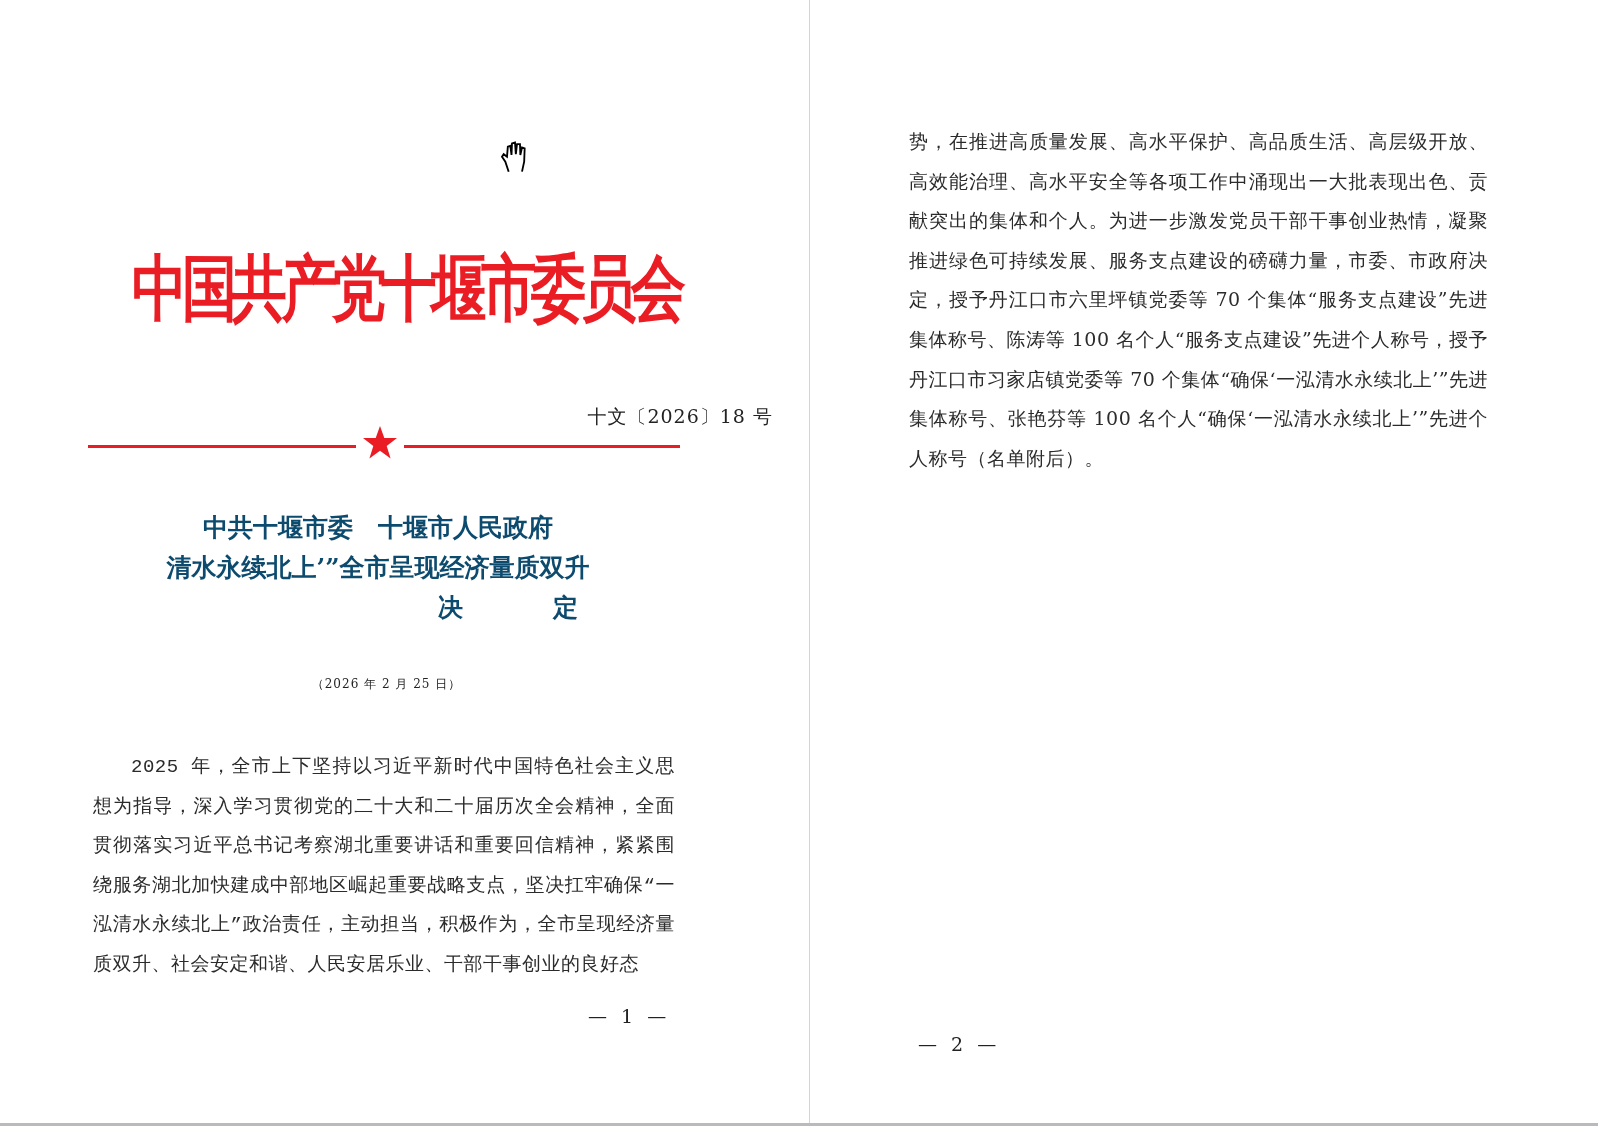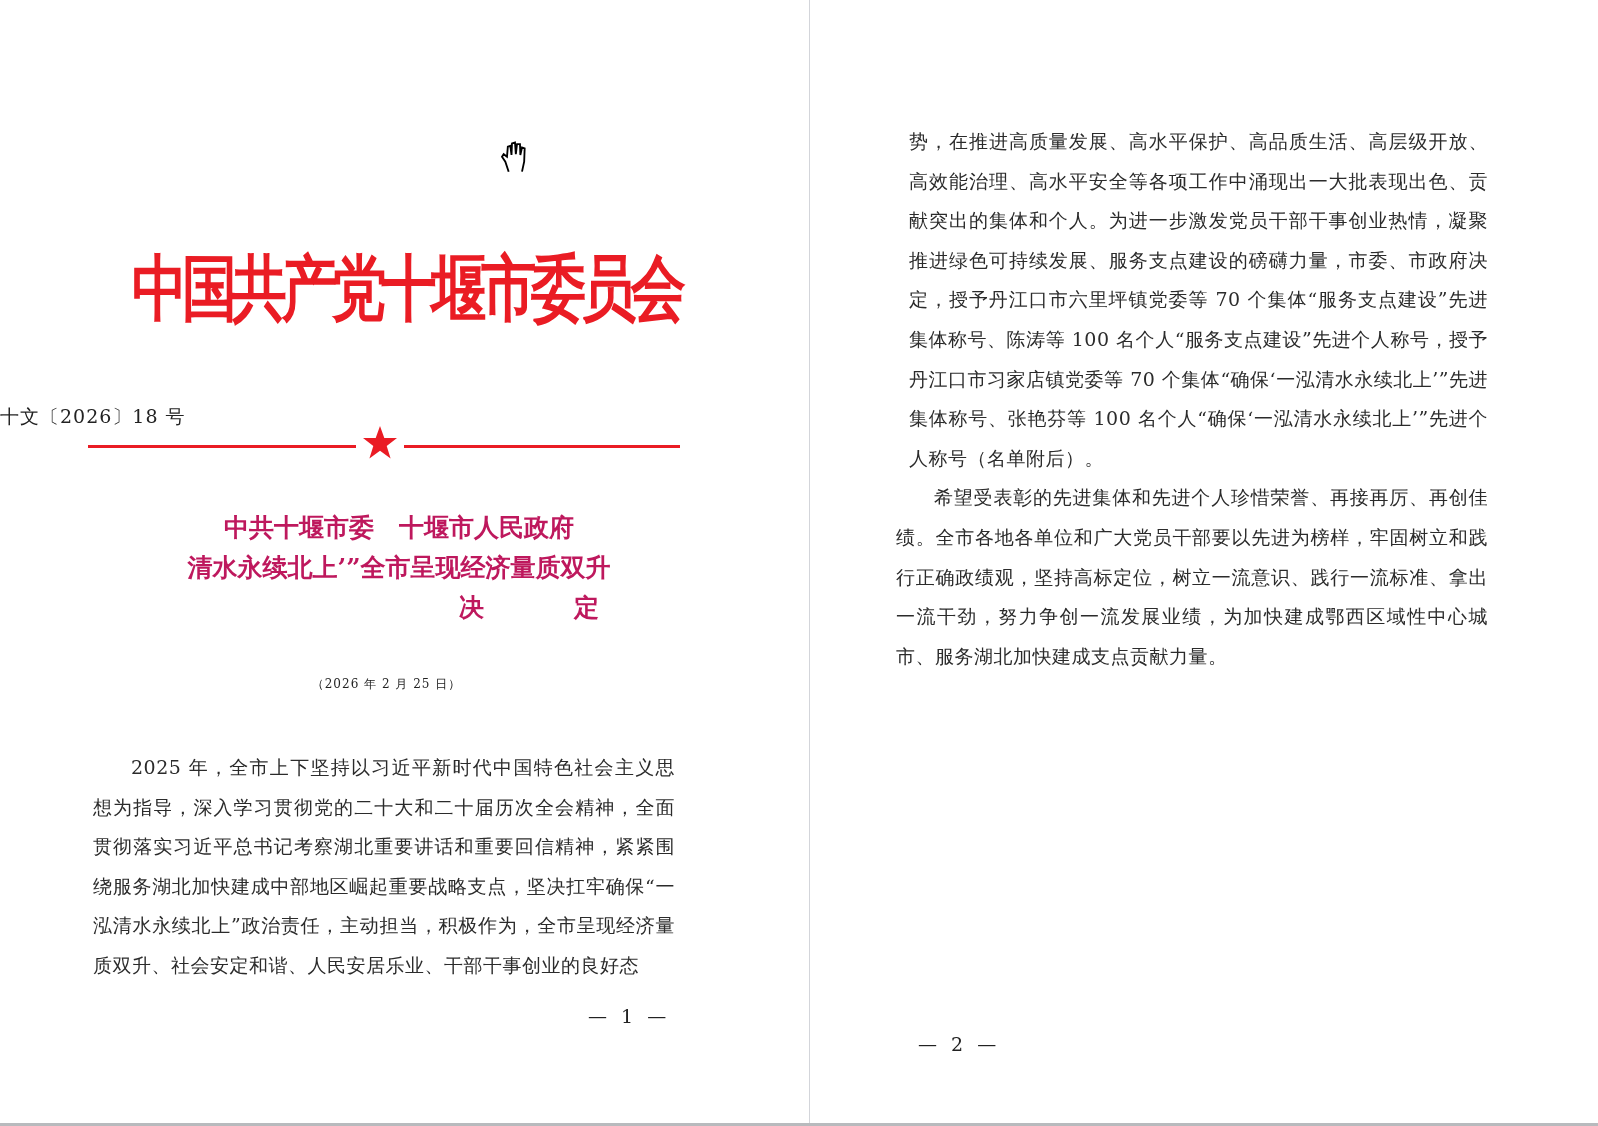--- a/index.html
+++ b/index.html
@@ -19,48 +19,48 @@
     .bottom-edge { position: absolute; left: 0; top: 1123px; width: 1598px; height: 3px; background: #b8babd; }
 
     .masthead {
       position: absolute; left: 132px; top: 240px; width: 500px; height: 96px;
       color: #ea1c24; font-family: "DejaVu Sans", "Liberation Sans", sans-serif;
       font-weight: bold; font-size: 64px; line-height: 96px; letter-spacing: -6px;
       transform: scaleX(0.86) scaleY(1.12); transform-origin: left center;
       white-space: nowrap;
     }
     .doc-number {
-      position: absolute; left: 0; width: 773px; top: 404px; text-align: left;
+      position: absolute; left: 0; width: 773px; top: 404px; text-align: right;
       font-size: 19px; color: #222; letter-spacing: 1px;
     }
     .red-rule {
       position: absolute; top: 445px; height: 3px; background: #ea1c24;
     }
     .red-rule.left { left: 88px; width: 268px; }
     .red-rule.right { left: 404px; width: 276px; }
     .star {
       position: absolute; left: 362px; top: 425px; width: 36px; height: 36px;
     }
     .title-block {
-      position: absolute; left: 109px; width: 580px; top: 508px;
-      text-align: center; font-weight: bold; font-size: 25px; line-height: 40px; color: #be185d;
+      position: absolute; left: 88px; width: 580px; top: 508px;
+      text-align: center; font-weight: bold; font-size: 25px; line-height: 40px; color: #0c4a6e;
     }
     .title-block .line { display: block; white-space: nowrap; }
     .title-block .decision { letter-spacing: 90px; padding-left: 90px; text-align: right; }
     .date-line {
       position: absolute; left: 0; width: 773px; top: 676px; text-align: center;
       font-size: 12px; color: #222; letter-spacing: 1px;
     }
     .body-text {
       position: absolute; font-size: 19px; line-height: 39.6px; color: #2b2b2b;
       text-align: justify; letter-spacing: 0.5px;
     }
     .body-text p { margin: 0; text-indent: 2em; }
     .body-text p.cont { text-indent: 0; margin-left: 13px; }
-    .body-p1 { left: 93px; top: 748px; width: 582px; }
+    .body-p1 { left: 93px; top: 748px; width: 582px; font-family: Liberation Mono, monospace; }
     .page-number {
       position: absolute; font-size: 19px; color: #222; letter-spacing: 4px;
     }
     .pn-1 { left: 588px; top: 1005px; }
     .cursor {
       position: absolute; left: 497px; top: 135px; width: 40px; height: 40px;
     }
   </style>
 </head>
 <body>
@@ -92,19 +92,18 @@
     <div class="page-number pn-1">— 1 —</div>
 
     <svg class="cursor" viewBox="0 0 24 24">
       <path d="M7 22 L5 16 L3 13 L4 11.5 L6 13 L6.5 7 L8 6.5 L8.7 12 L9 5 L10.8 4.5 L11.3 11.5 L12 5.5 L13.8 5.5 L14 12 L15 7.5 L16.6 8 L16.3 16 L15 22" fill="#ffffff" stroke="#000000" stroke-width="1.1" stroke-linejoin="miter"></path>
     </svg>
   </div>
 
   <div class="page page-2">
     <div class="body-text" style="left:86px; top:122px; width:592px;">
       <p class="cont">势，在推进高质量发展、高水平保护、高品质生活、高层级开放、高效能治理、高水平安全等各项工作中涌现出一大批表现出色、贡献突出的集体和个人。为进一步激发党员干部干事创业热情，凝聚推进绿色可持续发展、服务支点建设的磅礴力量，市委、市政府决定，授予丹江口市六里坪镇党委等 70 个集体“服务支点建设”先进集体称号、陈涛等 100 名个人“服务支点建设”先进个人称号，授予丹江口市习家店镇党委等 70 个集体“确保‘一泓清水永续北上’”先进集体称号、张艳芬等 100 名个人“确保‘一泓清水永续北上’”先进个人称号（名单附后）。</p>
-      <p>希望受表彰的先进集体和先进个人珍惜荣誉、再接再厉、再创佳绩。全市各地各单位和广大党员干部要以先进为榜样，牢固树立和践行正确政绩观，坚持高标定位，树立一流意识、践行一流标准、拿出一流干劲，努力争创一流发展业绩，为加快建成鄂西区域性中心城市、服务湖北加快建成支点贡献力量。</p>
     </div>
     <div class="page-number" style="left:108px; top:1033px;">— 2 —</div>
   </div>
 
   <div class="bottom-edge"></div>
 </div>
 
 </body></html>

